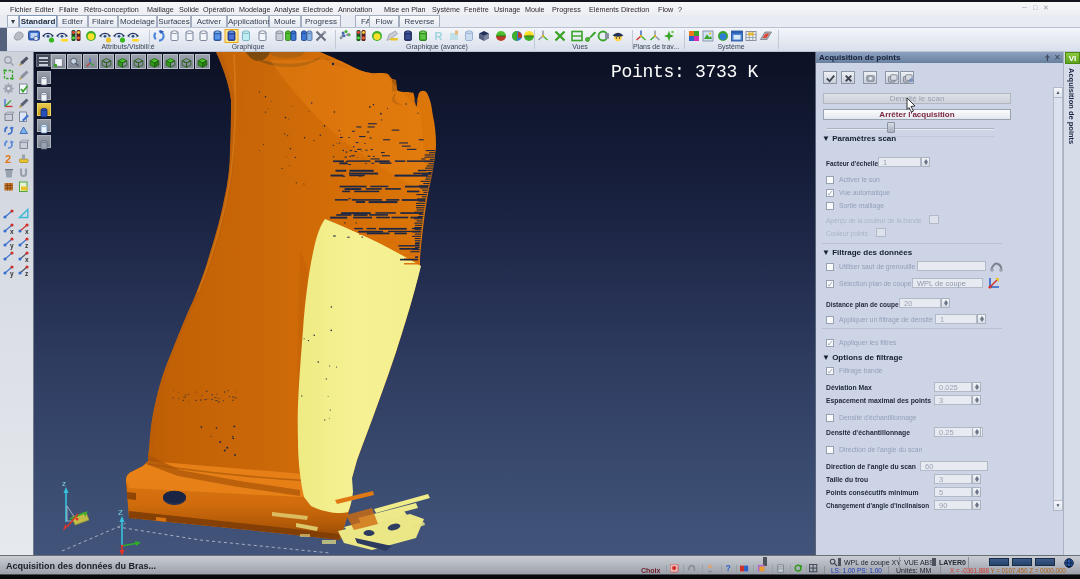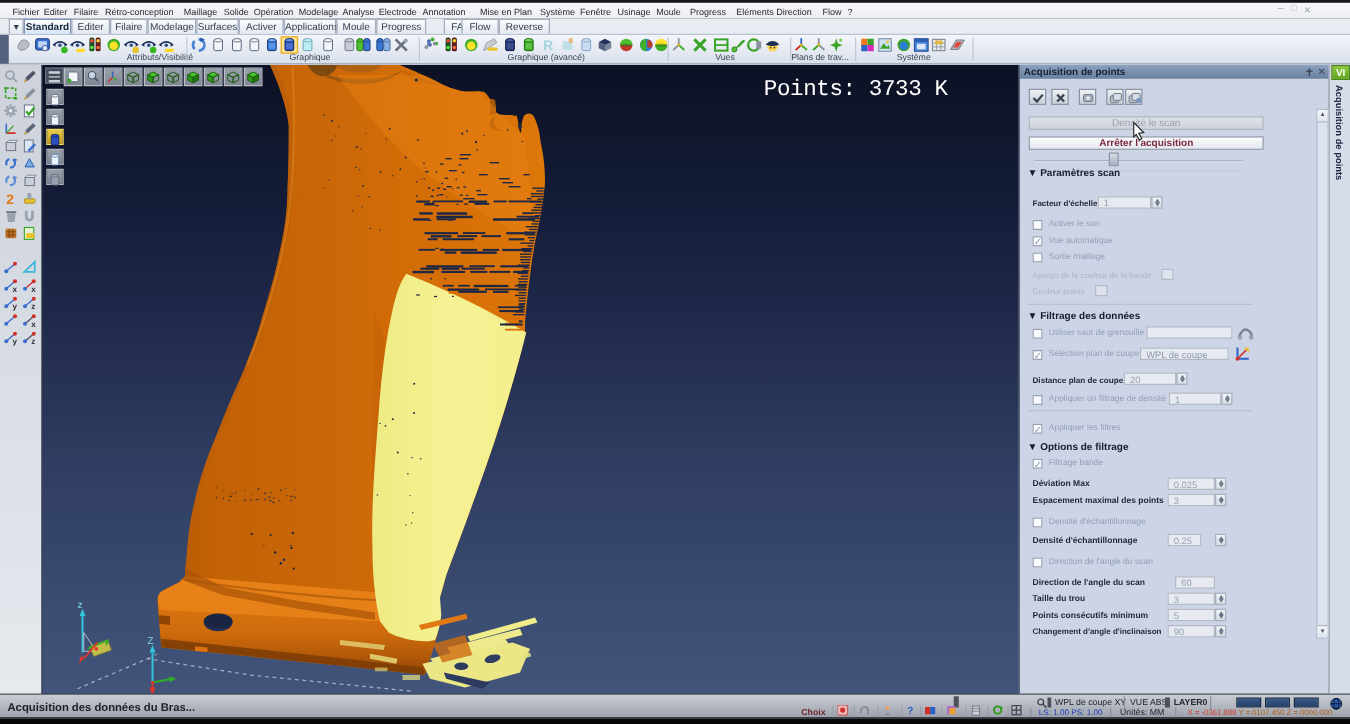--- a/index.html
+++ b/index.html
@@ -900,26 +900,26 @@
     <div class="plabeld" style="left:23px;top:315px;">Filtrage bande</div>
     <div class="plabel" style="left:10px;top:332px;font-weight:bold;">Déviation Max</div>
     <div class="pinput" style="left:118px;top:330px;width:38px">0.025</div>
     <div class="spin" style="left:156px;top:330px"></div>
     <div class="plabel" style="left:10px;top:345px;font-weight:bold;">Espacement maximal des points</div>
     <div class="pinput" style="left:118px;top:343px;width:38px">3</div>
     <div class="spin" style="left:156px;top:343px"></div>
     <div class="cb" style="left:10px;top:362px"></div>
     <div class="plabeld" style="left:23px;top:362px;">Densité d'échantillonnage</div>
     <div class="plabel" style="left:10px;top:377px;font-weight:bold;">Densité d'échantillonnage</div>
-    <div class="pinput" style="left:118px;top:375px;width:27px">0.25</div>
+    <div class="pinput" style="left:118px;top:375px;width:49px">0.25</div>
     <div class="spin" style="left:156px;top:375px"></div>
     <div class="cb" style="left:10px;top:394px"></div>
     <div class="plabeld" style="left:23px;top:394px;">Direction de l'angle du scan</div>
     <div class="plabel" style="left:10px;top:411px;font-weight:bold;">Direction de l'angle du scan</div>
-    <div class="pinput" style="left:124px;top:409px;width:32px">60</div>
+    <div class="pinput" style="left:104px;top:409px;width:68px">60</div>
     <div class="plabel" style="left:10px;top:424px;font-weight:bold;">Taille du trou</div>
     <div class="pinput" style="left:118px;top:422px;width:38px">3</div>
     <div class="spin" style="left:156px;top:422px"></div>
     <div class="plabel" style="left:10px;top:437px;font-weight:bold;">Points consécutifs minimum</div>
     <div class="pinput" style="left:118px;top:435px;width:38px">5</div>
     <div class="spin" style="left:156px;top:435px"></div>
     <div class="plabel" style="left:10px;top:450px;font-weight:bold;font-size:6.4px;">Changement d'angle d'inclinaison</div>
     <div class="pinput" style="left:118px;top:448px;width:38px">90</div>
     <div class="spin" style="left:156px;top:448px"></div>
     <div style="position:absolute;left:237px;top:35px;width:10px;height:424px;background:#dde3ee;border:1px solid #b2bac8;box-sizing:border-box;">

